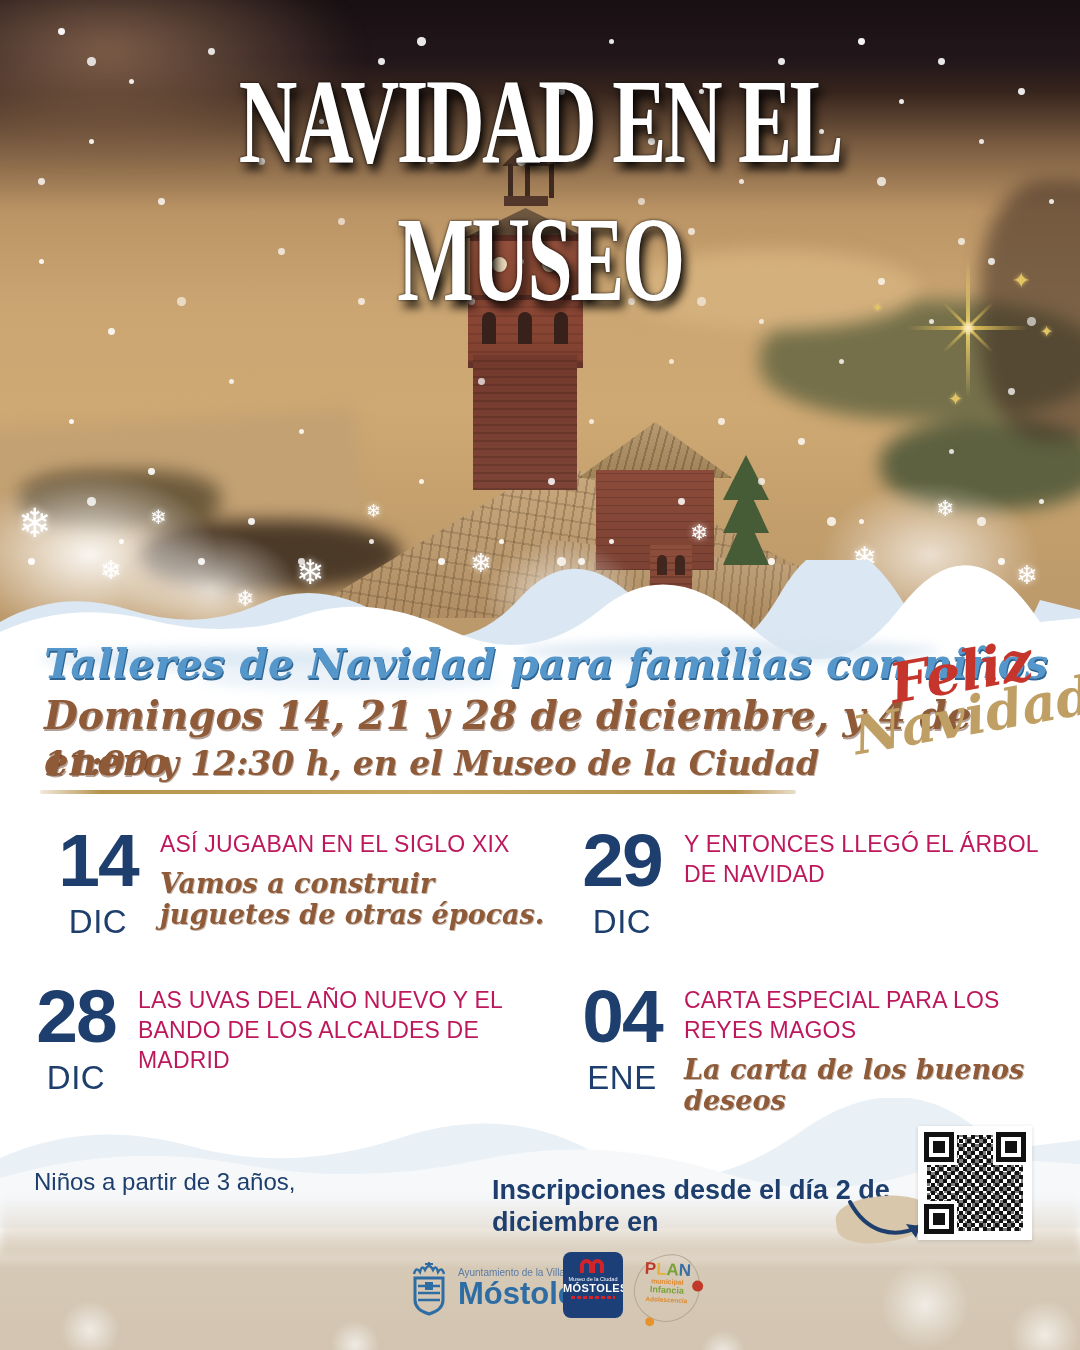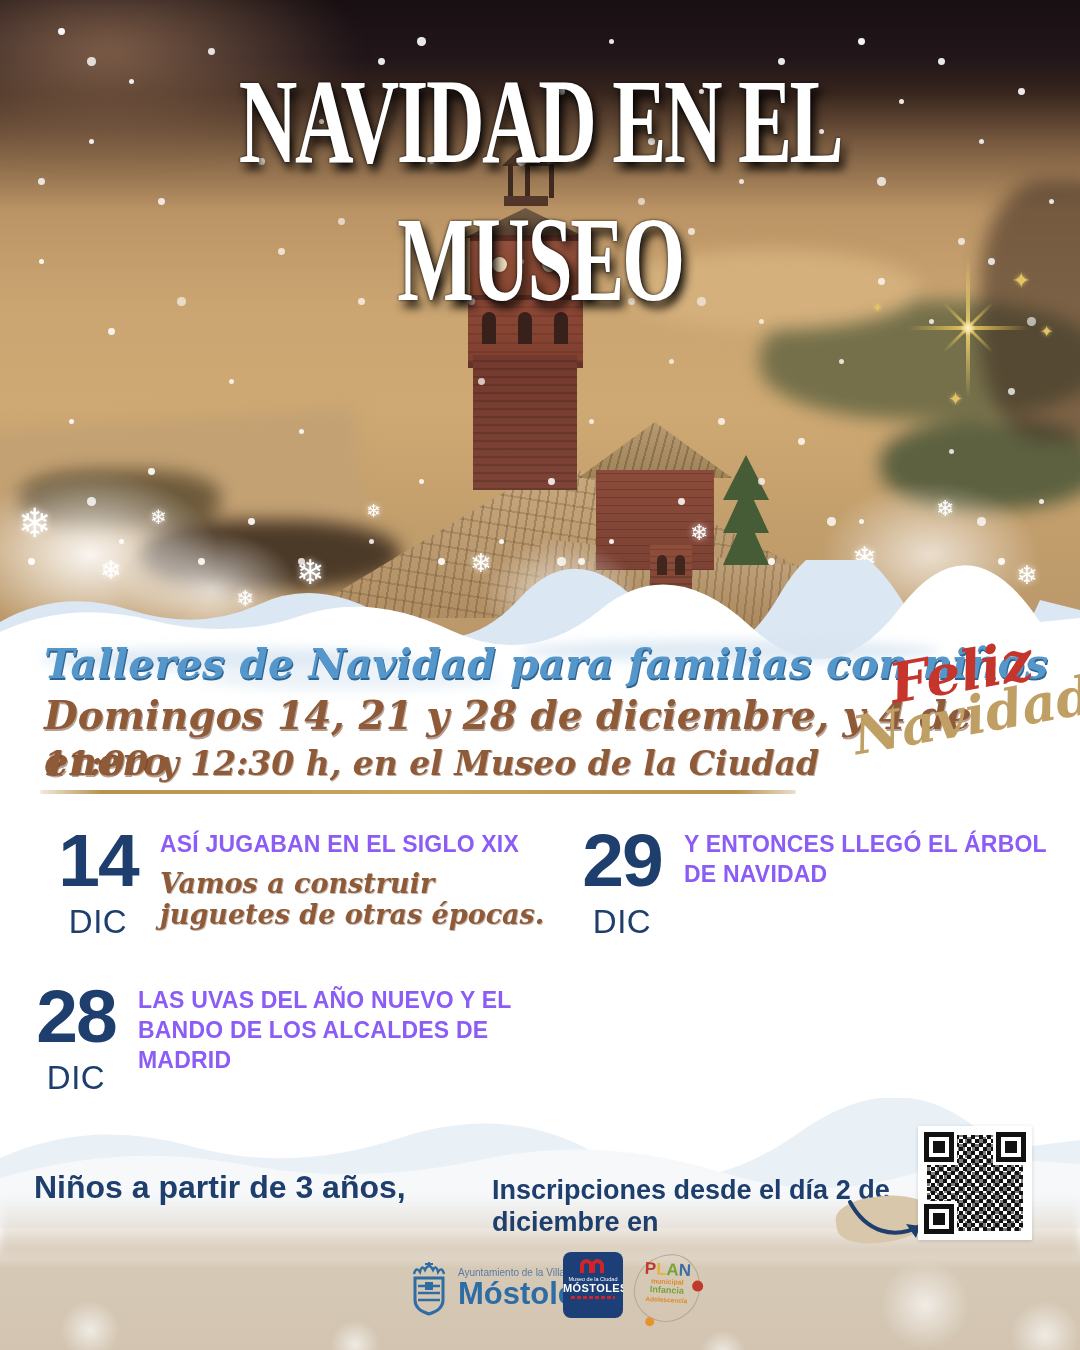--- a/index.html
+++ b/index.html
@@ -132,37 +132,37 @@
   
   .workshop{position:absolute;display:flex;gap:16px;}
   .w1p{left:36px;top:826px;width:508px;margin-left:16px;}
   .w2p{left:576px;top:826px;width:488px;}
   .w3p{left:30px;top:982px;width:516px;}
   .w4p{left:576px;top:982px;width:488px;}
   .day-col{width:92px;flex:0 0 92px;text-align:center;color:#1e3e6d;}
   .day-num{font-size:75px;font-weight:bold;line-height:.92;letter-spacing:-2px;}
   .day-mon{font-size:33px;line-height:1.05;margin-top:10px;letter-spacing:.5px;}
   .w-body{flex:1;}
-  .w-title{color:#8b5cf6;font-weight:bold;font-size:23px;line-height:1.3;letter-spacing:.2px;margin-top:4px;}
+  .w-title{color:#be185d;font-weight:normal;font-size:23px;line-height:1.3;letter-spacing:.2px;margin-top:4px;}
   .w-desc{margin-top:8px;font-family:"DejaVu Serif",serif;font-style:italic;font-weight:bold;
     font-size:27px;line-height:1.15;color:#8e5a37;text-shadow:1px 1px 0 rgba(90,45,20,.35);}
 
   
   .footwave{position:absolute;left:0;top:1098px;width:1080px;height:130px;}
   .beige{position:absolute;left:0;top:1232px;width:1080px;height:118px;
     background:linear-gradient(180deg,rgba(214,201,182,0),#d6c9b6 30%,#d2c4b0 100%);}
   .beige-edge{position:absolute;left:0;top:1196px;width:1080px;height:60px;
     background:linear-gradient(180deg,rgba(222,211,194,0),rgba(217,205,188,.9));filter:blur(4px);}
   .bokeh{position:absolute;border-radius:50%;background:radial-gradient(rgba(255,255,255,.65),rgba(255,255,255,0) 70%);}
   .bk1{left:880px;top:1260px;width:90px;height:90px;}
   .bk2{left:1010px;top:1300px;width:70px;height:70px;}
   .bk3{left:60px;top:1300px;width:60px;height:60px;}
   .bk4{left:330px;top:1320px;width:50px;height:50px;}
   .bk5{left:700px;top:1330px;width:46px;height:46px;}
-  .age-note{position:absolute;left:34px;top:1168px;color:#1e3e6d;font-weight:bold;font-size:32px;line-height:1.2;}
+  .age-note{position:absolute;left:34px;top:1168px;color:#1e3e6d;font-weight:normal;font-size:24px;line-height:1.2;}
   .age-note span{display:block;}
   .registration{position:absolute;left:492px;top:1174px;width:420px;color:#1e3e6d;font-weight:bold;font-size:27px;line-height:1.2;}
   .arrow-blob{position:absolute;left:836px;top:1196px;width:96px;height:46px;background:#d8c7ab;border-radius:40% 55% 50% 45%;transform:rotate(-8deg);}
   .arrow-svg{position:absolute;left:842px;top:1196px;}
   .qr{position:absolute;left:918px;top:1126px;width:114px;height:114px;background:#fff;box-shadow:0 1px 4px rgba(0,0,0,.15);}
   .qr-grid{position:absolute;left:9px;top:9px;width:96px;height:96px;
     background:repeating-conic-gradient(#111 0% 25%,#fff 0% 50%) 0 0/8px 8px;}
   .qr-grid2{position:absolute;left:9px;top:9px;width:96px;height:96px;
     background:repeating-conic-gradient(#111 0% 25%,transparent 0% 50%) 3px 2px/14px 14px;opacity:.55;}
   .qr-f{position:absolute;width:20px;height:20px;border:5px solid #111;background:#fff;box-shadow:0 0 0 3px #fff;}
@@ -318,20 +318,30 @@
   <div class="workshop w3p">
     <div class="day-col">
       <div class="day-num">28</div>
       <div class="day-mon">DIC</div>
     </div>
     <div class="w-body">
       <div class="w-title">LAS UVAS DEL AÑO NUEVO Y EL BANDO DE LOS ALCALDES DE MADRID</div>
     </div>
   </div>
 
+  <div class="workshop w4p">
+    <div class="day-col">
+      <div class="day-num">04</div>
+      <div class="day-mon">ENE</div>
+    </div>
+    <div class="w-body">
+      <div class="w-title">CARTA ESPECIAL PARA LOS REYES MAGOS</div>
+      <div class="w-desc">La carta de los buenos deseos</div>
+    </div>
+  </div>
 
   <svg class="footwave" viewBox="0 0 1080 130" preserveAspectRatio="none">
     <path d="M0,60 Q90,20 190,48 T400,40 T600,58 T800,34 T1000,52 L1080,42 L1080,130 L0,130 Z" fill="#e7eef5" opacity="0.9"></path>
     <path d="M0,80 Q120,44 240,66 T480,62 T720,74 T960,58 L1080,66 L1080,130 L0,130 Z" fill="#f6f8fa"></path>
   </svg>
   <div class="beige-edge"></div>
   <div class="beige"></div>
   <div class="bokeh bk1"></div>
   <div class="bokeh bk2"></div>
   <div class="bokeh bk3"></div>

